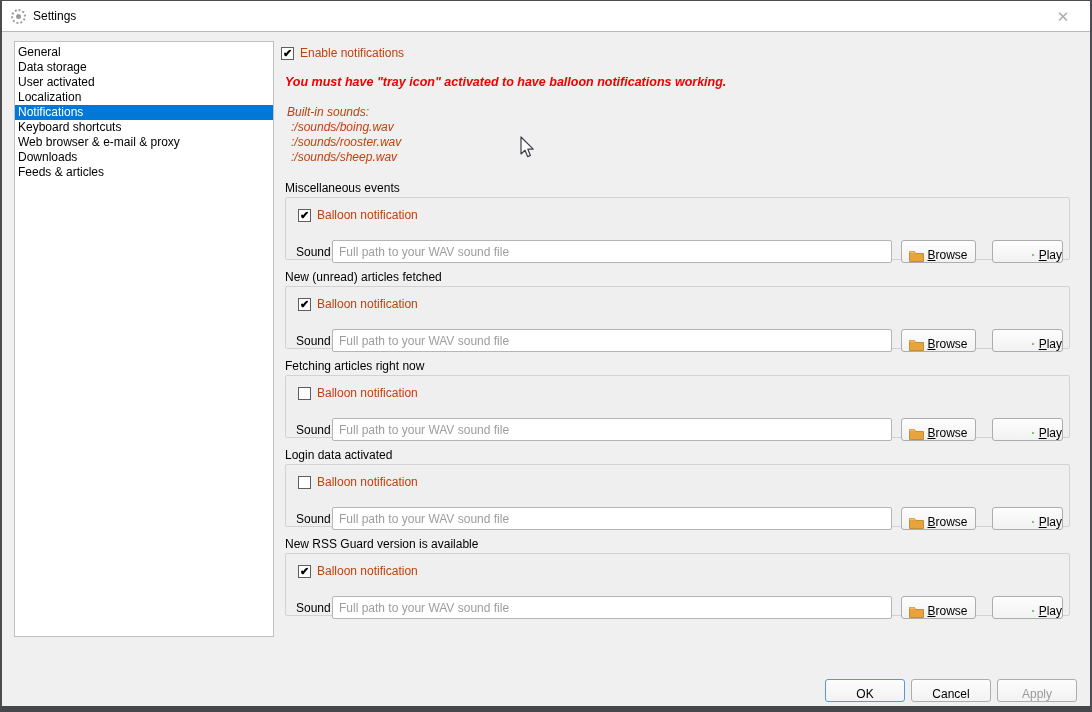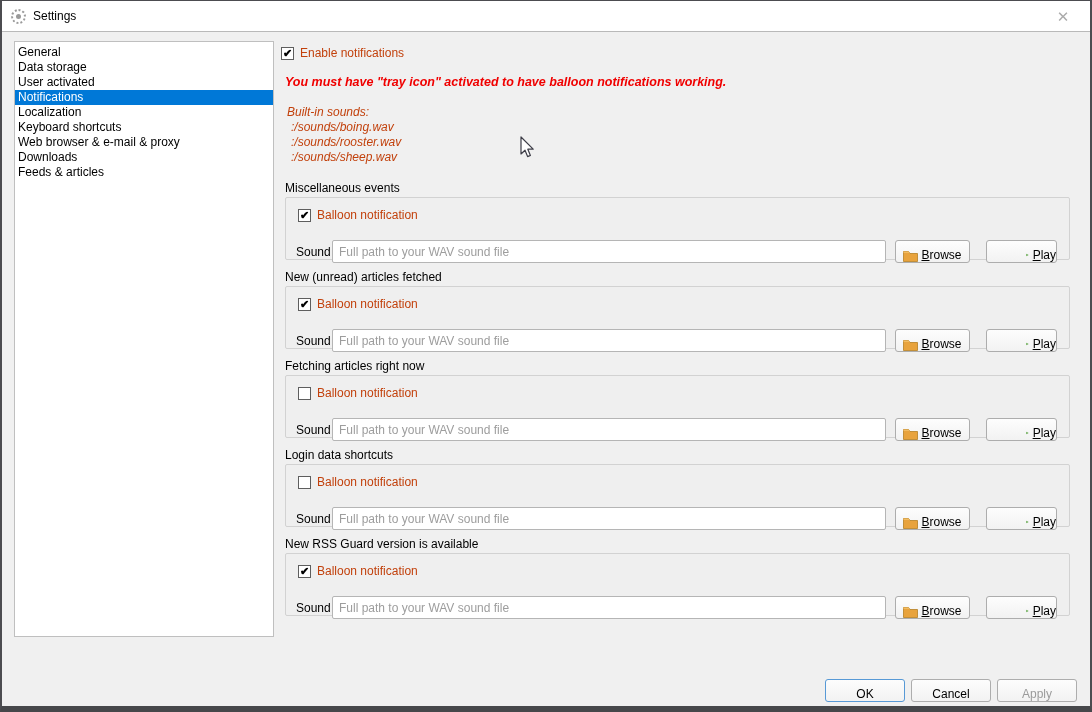--- a/index.html
+++ b/index.html
@@ -71,21 +71,21 @@
   .sections { margin-top:16px; }
   .section { margin-bottom:10px; }
   .section-title { font-size:12px; color:#000; margin-left:6px; height:16px; }
   .groupbox {
     width:785px; height:63px; margin-left:6px;
     border:1px solid #d2d2d2; border-radius:2px; background:#efefef;
     position:relative;
   }
   .gb-check { position:absolute; left:12px; top:10px; }
   .gb-sound {
-    position:absolute; left:10px; right:12px; top:35px; height:37px;
+    position:absolute; left:10px; right:6px; top:35px; height:37px;
     display:flex; align-items:center;
   }
   .sound-label { font-size:12px; color:#000; width:36px; flex:0 0 auto; }
   .sound-input {
     flex:1 1 auto; height:23px; border:1px solid #b5b5b5; border-radius:2px;
     background:#fff; font-family:"Liberation Sans", sans-serif;
     font-size:12px; color:#000; padding:0 6px; outline:none;
   }
   .sound-input::placeholder { color:#9d9d9d; opacity:1; }
 
@@ -117,22 +117,22 @@
   <div class="titlebar">
     <div class="app-icon"></div>
     <div class="title-text">Settings</div>
     <div class="close-btn">✕</div>
   </div>
 
   <div class="sidebar">
     <div class="sidebar-item">General</div>
     <div class="sidebar-item">Data storage</div>
     <div class="sidebar-item">User activated</div>
+    <div class="sidebar-item">Localization</div>
     <div class="sidebar-item checked">Notifications</div>
-    <div class="sidebar-item">Localization</div>
     <div class="sidebar-item">Keyboard shortcuts</div>
     <div class="sidebar-item">Web browser &amp; e-mail &amp; proxy</div>
     <div class="sidebar-item">Downloads</div>
     <div class="sidebar-item">Feeds &amp; articles</div>
   </div>
 
   <div class="main">
 
     <div class="check-row enable-row">
       <div class="checkbox checked">✔</div>
@@ -224,21 +224,21 @@
           <svg width="14" height="14" viewBox="0 0 14 14">
             <path d="M2 1.5 L12.5 7 L2 12.5 Z" fill="#4aa32c" stroke="#2f7a1a" stroke-width="0.8"></path>
           </svg>
           <span><span class="mn tpl-play-mn">P</span><span class="tpl-play-rest">lay</span></span>
         </div>
       </div>
     </div>
   </div>
 
   <div class="section">
-    <div class="section-title">Login data shortcuts</div>
+    <div class="section-title">Login data activated</div>
     <div class="groupbox">
       <div class="check-row gb-check">
         <div class="checkbox tpl-check">✔</div>
         <div class="check-label tpl-balloon">Balloon notification</div>
       </div>
       <div class="gb-sound">
         <div class="sound-label tpl-sound-label">Sound</div>
         <input class="sound-input tpl-input" type="text" placeholder="Full path to your WAV sound file" style="">
         <div class="btn browse-btn">
           <svg width="15" height="13" viewBox="0 0 15 13">

